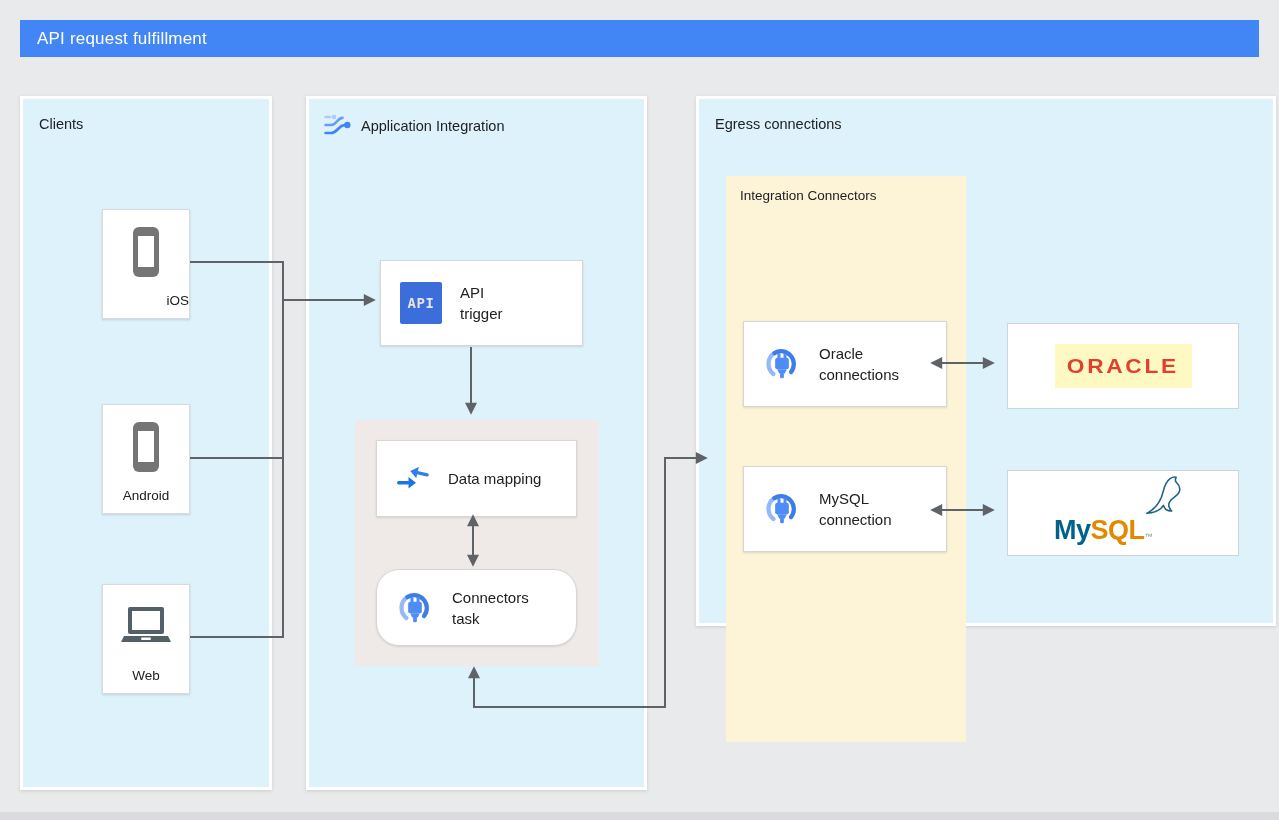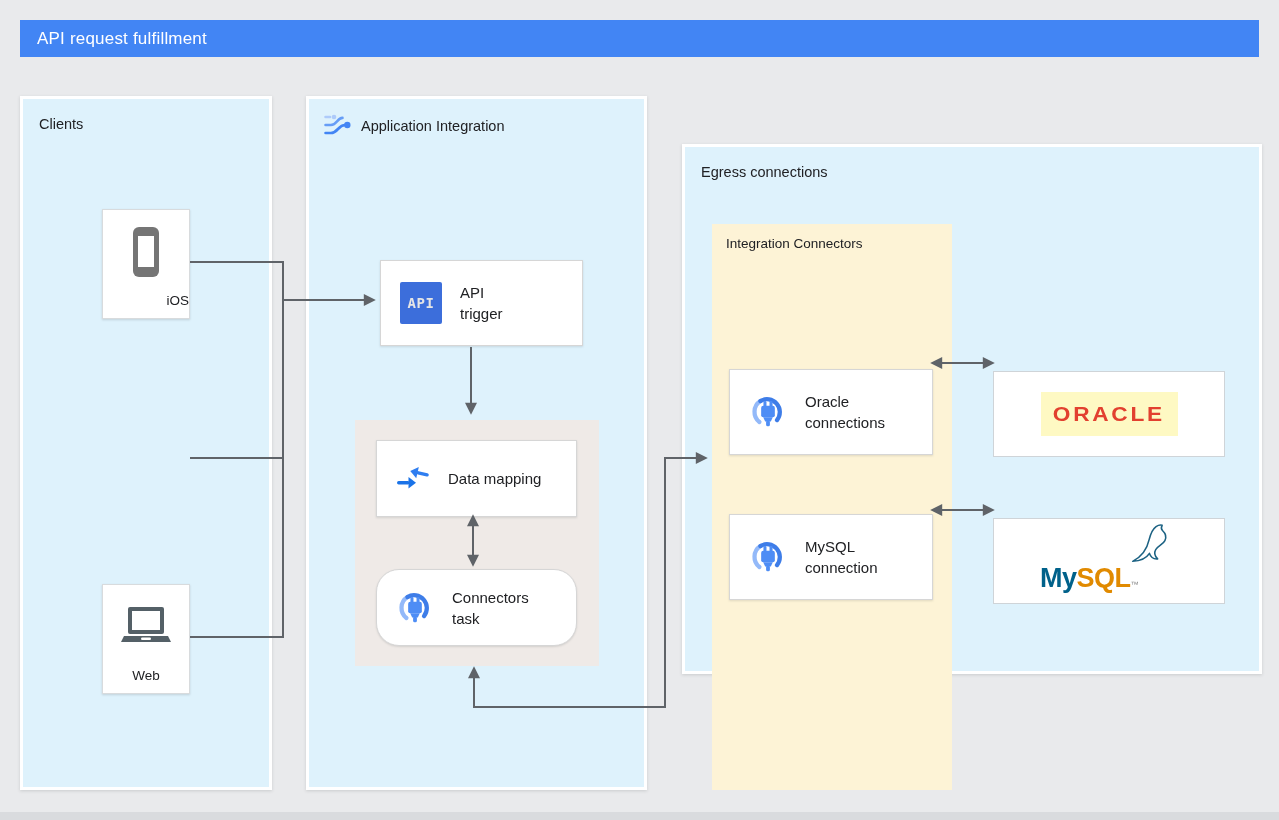--- a/index.html
+++ b/index.html
@@ -93,20 +93,29 @@
   <div class="abs card client-card" style="left:79px;top:110px;align-items:flex-end;">
     <span class="dev-icon">
       <svg width="48" height="56" viewBox="0 0 48 56">
         <rect x="11" y="3" width="26" height="50" rx="6" fill="#757575"></rect>
         <rect x="16" y="12" width="16" height="31" fill="#FFFFFF"></rect>
       </svg>
     </span>
     <span class="client-label">iOS</span>
   </div>
 
+  <div class="abs card client-card" style="left:79px;top:305px;">
+    <span class="dev-icon">
+      <svg width="48" height="56" viewBox="0 0 48 56">
+        <rect x="11" y="3" width="26" height="50" rx="6" fill="#757575"></rect>
+        <rect x="16" y="12" width="16" height="31" fill="#FFFFFF"></rect>
+      </svg>
+    </span>
+    <span class="client-label">Android</span>
+  </div>
 
   <div class="abs card client-card" style="left:79px;top:485px;">
     <span class="dev-icon" style="top:20px;">
       <svg width="56" height="46" viewBox="0 0 56 46">
         <rect x="10" y="2" width="36" height="27" rx="2" fill="#546067"></rect>
         <rect x="14" y="6" width="28" height="19" fill="#FFFFFF"></rect>
         <path d="M6,31 h44 l3,6 h-50 z" fill="#546067"></path>
         <rect x="23" y="32.5" width="10" height="2.6" rx="1.3" fill="#FFFFFF"></rect>
       </svg>
     </span>
@@ -165,21 +174,21 @@
             <path d="M15,25.5 h10 l-2,4.5 h-6 z"></path>
             <rect x="18" y="29" width="4" height="6" rx="1.6"></rect>
           </g>
         </svg>
       </span>
       <span class="node-label" style="width:100px;">Connectors task</span>
     </div>
   </div>
 </div>
 
-<div class="abs panel" style="left:682px;top:96px;width:580px;height:530px;margin-top:48px;">
+<div class="abs panel" style="left:696px;top:96px;width:580px;height:530px;">
   <div class="abs panel-title" style="left:16px;top:17px;">Egress connections</div>
 
   <div class="abs yellow-box" style="left:27px;top:77px;width:240px;height:566px;">
     <div class="abs yellow-title" style="left:14px;top:12px;">Integration Connectors</div>
 
     <div class="abs node" style="left:17px;top:145px;width:204px;height:86px;">
       <span style="flex:none;">
         <svg width="38" height="38" viewBox="0 0 40 40">
           <path d="M11,30.5 A13.5,13.5 0 0 1 12,8.5" fill="none" stroke="#93B9F9" stroke-width="4.5" stroke-linecap="round"></path>
           <path d="M12,8.5 A13.5,13.5 0 0 1 29.5,28.5" fill="none" stroke="#3E7DE8" stroke-width="4.5" stroke-linecap="round"></path>

